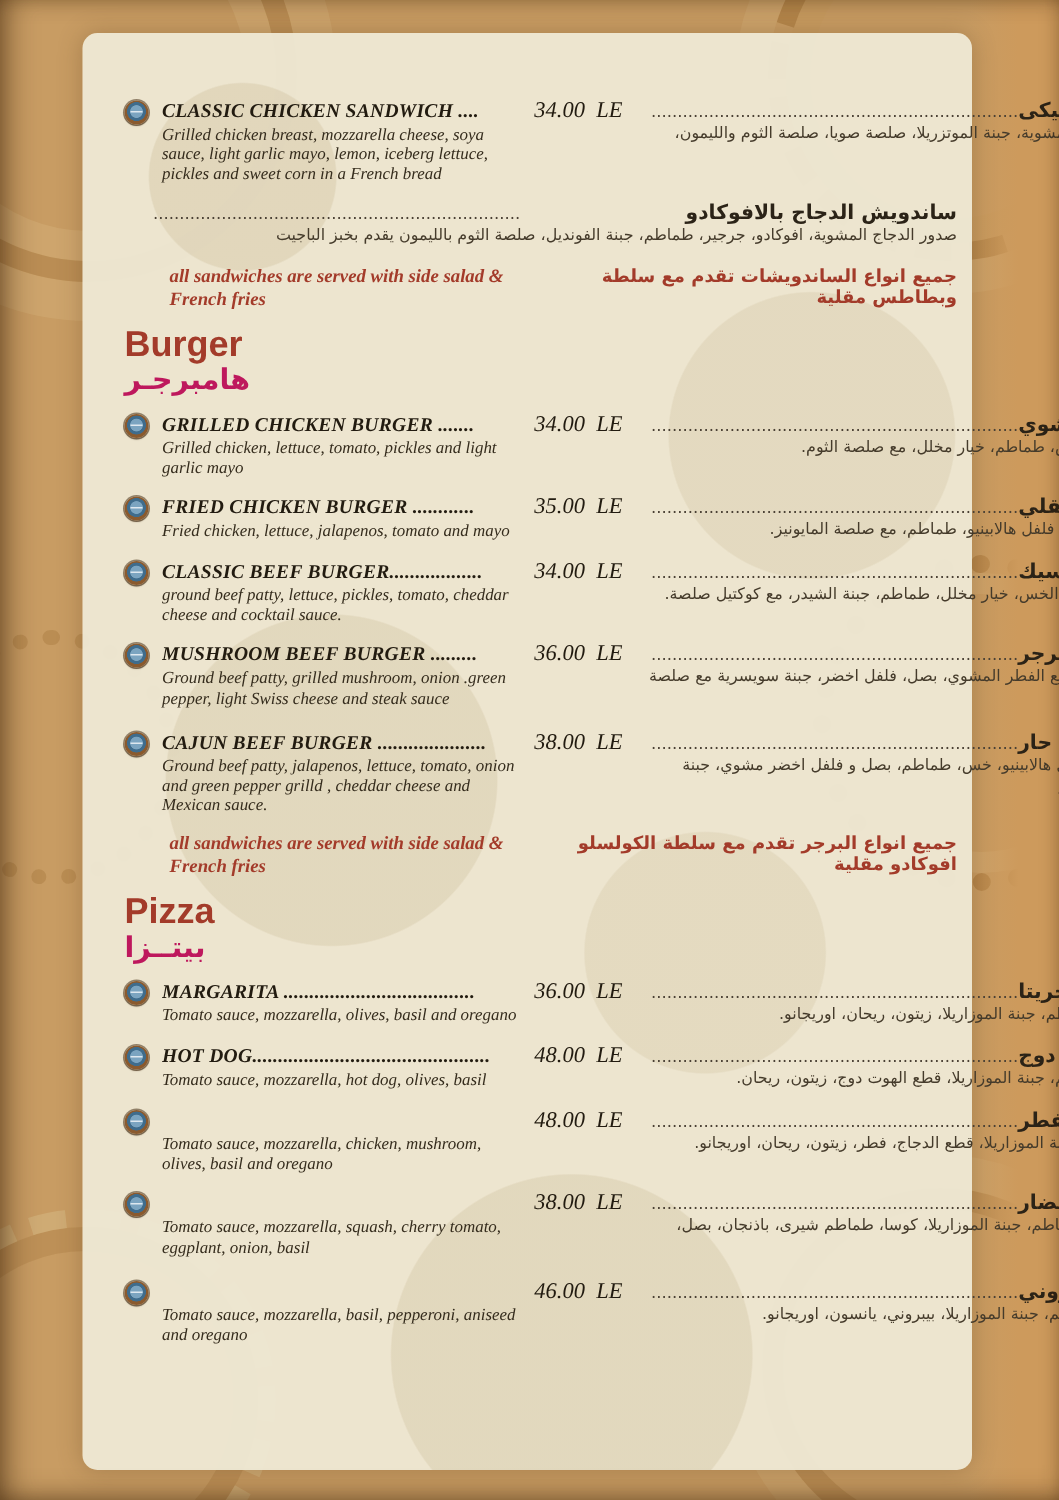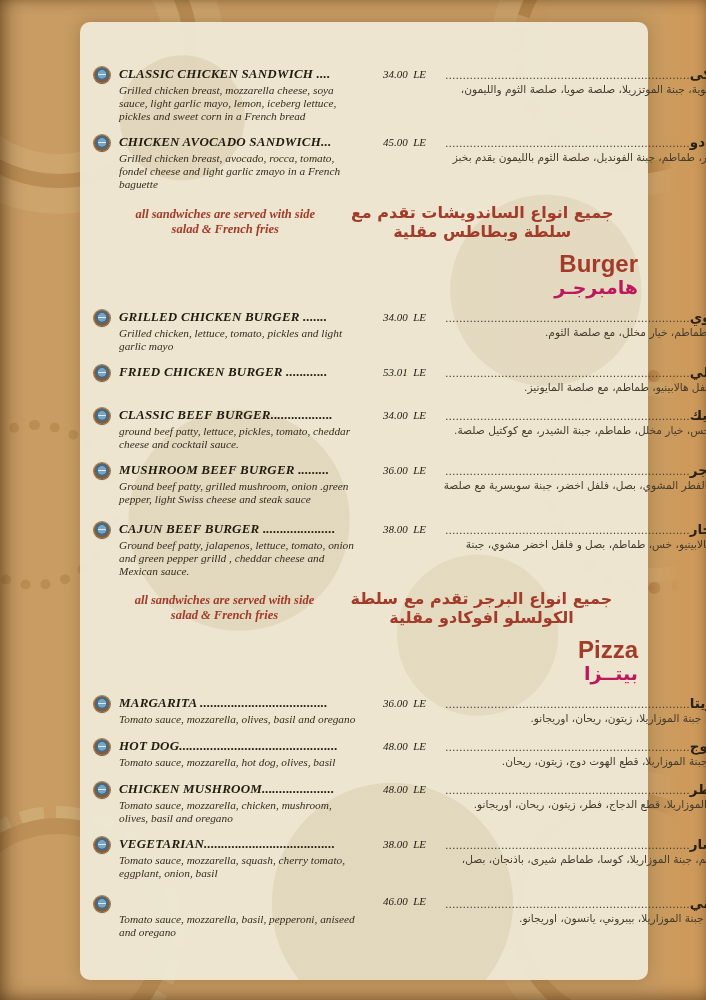--- a/index.html
+++ b/index.html
@@ -37,36 +37,35 @@
   .right-strip{
     position:absolute;right:0;top:0;width:60px;height:100%;z-index:2;pointer-events:none;
     background:linear-gradient(90deg, rgba(201,150,88,0), #cd9a5c 55%);
   }
   
   .panel{
     position:absolute;left:55px;top:22px;right:58px;bottom:20px;z-index:3;
     background:rgba(237,231,211,.97);
     border-radius:10px;
     box-sizing:border-box;
-    padding:44px 10px 14px 14px;
+    padding:44px 10px 14px 28px;
     box-shadow:0 0 16px rgba(90,60,25,.30);
-    margin-left:25px;
   }
   .panel::before{
     content:"";position:absolute;inset:0;border-radius:10px;pointer-events:none;
     background-image:
       radial-gradient(circle at 18% 10%, rgba(167,143,92,.16) 0 62px, transparent 63px),
       radial-gradient(circle at 82% 28%, rgba(167,143,92,.13) 0 95px, transparent 96px),
       radial-gradient(circle at 28% 52%, rgba(167,143,92,.15) 0 110px, transparent 111px),
       radial-gradient(circle at 70% 64%, rgba(167,143,92,.12) 0 80px, transparent 81px),
       radial-gradient(circle at 55% 92%, rgba(167,143,92,.15) 0 120px, transparent 121px);
   }
   .sections{position:relative;z-index:4;}
   
-  .sec-header{text-align:right;margin:6px 0 10px;}
+  .sec-header{text-align:left;margin:6px 0 10px;}
   .sec-header .hdr-en{
     font-family:"Liberation Sans", sans-serif;font-weight:bold;
     font-size:24px;line-height:1.05;color:#a33b2a;
   }
   .sec-header .hdr-ar{
     font-family:"DejaVu Sans", sans-serif;font-weight:bold;
     font-size:19px;line-height:1.2;color:#be185d;direction:rtl;
   }
   
   .item{display:flex;margin-bottom:11px;}
@@ -81,46 +80,46 @@
   }
   .badge::after{
     content:"";position:absolute;left:4px;top:7px;width:8px;height:1px;
     background:rgba(255,255,255,.75);
   }
   .en-name{
     font-weight:bold;font-style:italic;font-size:13px;letter-spacing:.2px;
     color:#221b10;white-space:nowrap;overflow:hidden;
   }
   .price{
-    margin-left:auto;padding-left:6px;font-style:italic;font-size:11px;
+    margin-left:auto;padding-left:6px;font-style:italic;font-size:15px;
     color:#221b10;white-space:nowrap;
   }
   .en-desc{
     font-style:italic;font-size:11.3px;line-height:1.16;color:#352c1d;
     margin:1px 0 0 25px;max-width:242px;
   }
   .ar-col{
     flex:1;direction:rtl;text-align:right;
     font-family:"DejaVu Sans", sans-serif;
     padding-left:16px;
   }
   .ar-t{display:flex;align-items:baseline;}
   .ar-name{font-weight:bold;font-size:13.5px;color:#2b2317;white-space:nowrap;}
   .ar-dots{
     flex:1;overflow:hidden;white-space:nowrap;font-size:11px;color:#4a4034;
     direction:ltr;text-align:left;padding-left:3px;
   }
   .ar-desc{font-size:10.6px;line-height:1.5;color:#453b2b;}
   
-  .note{display:flex;justify-content:space-between;align-items:baseline;margin:1px 0 10px;text-align:center;}
+  .note{display:flex;justify-content:space-between;align-items:baseline;margin:1px 0 10px;}
   .note-en{
     font-weight:bold;font-style:italic;font-size:12.5px;color:#a33b2a;margin-left:30px;
   }
   .note-ar{
-    font-family:"DejaVu Sans", sans-serif;font-weight:bold;font-size:16px;
+    font-family:"DejaVu Sans", sans-serif;font-weight:bold;font-size:12px;
     color:#a33b2a;direction:rtl;
   }
 </style>
 </head>
 <body>
 
 <div class="right-strip"></div>
 <div class="orn orn-tl"></div>
 <div class="orn orn-tr"></div>
 <div class="orn orn-rm"></div>
@@ -142,28 +141,20 @@
     <div class="ar-col">
       <div class="ar-t">
         <span class="ar-name">ساندويش الدجاج الكلاسيكى</span>
         <span class="ar-dots">......................................................................</span>
       </div>
       <div class="ar-desc">خبز الباجيت بداخله صدور الدجاج المشوية، جبنة الموتزريلا، صلصة صويا، صلصة الثوم والليمون، خس، خيار مخلل، ذرة حلوة.</div>
     </div>
   </div>
 
   <div class="item">
-    <div class="en-col">
-      <div class="t-line">
-        <span class="badge"></span>
-        <span class="en-name">CHICKEN AVOCADO SANDWICH...</span>
-        <span class="price"><span>45.00</span>&nbsp;&nbsp;<span>LE</span></span>
-      </div>
-      <div class="en-desc">Grilled chicken breast, avocado, rocca, tomato, fondel cheese and light garlic zmayo in a French baguette</div>
-    </div>
     <div class="ar-col">
       <div class="ar-t">
         <span class="ar-name">ساندويش الدجاج بالافوكادو</span>
         <span class="ar-dots">......................................................................</span>
       </div>
       <div class="ar-desc">صدور الدجاج المشوية، افوكادو، جرجير، طماطم، جبنة الفونديل، صلصة الثوم بالليمون يقدم بخبز الباجيت</div>
     </div>
   </div>
 
   <div class="note">
@@ -192,22 +183,23 @@
       </div>
       <div class="ar-desc">الدجاج المشوي مع الخس، طماطم، خيار مخلل، مع صلصة الثوم.</div>
     </div>
   </div>
 
   <div class="item">
     <div class="en-col">
       <div class="t-line">
         <span class="badge"></span>
         <span class="en-name">FRIED CHICKEN BURGER ............</span>
-        <span class="price"><span>53.01</span>&nbsp;&nbsp;<span>LE</span></span>
-      </div>
+        <span class="price"><span>35.00</span>&nbsp;&nbsp;<span>LE</span></span>
+      </div>
+      <div class="en-desc">Fried chicken, lettuce, jalapenos, tomato and mayo</div>
     </div>
     <div class="ar-col">
       <div class="ar-t">
         <span class="ar-name">برجر الدجاج المقلي</span>
         <span class="ar-dots">......................................................................</span>
       </div>
       <div class="ar-desc">الدجاج المقلي مع خس، فلفل هالابينيو، طماطم، مع صلصة المايونيز.</div>
     </div>
   </div>
 
@@ -308,39 +300,37 @@
         <span class="ar-dots">......................................................................</span>
       </div>
       <div class="ar-desc">صلصة الطماطم، جبنة الموزاريلا، قطع الهوت دوج، زيتون، ريحان.</div>
     </div>
   </div>
 
   <div class="item">
     <div class="en-col">
       <div class="t-line">
         <span class="badge"></span>
-        <span class="en-name">CHICKEN MUSHROOM.....................</span>
         <span class="price"><span>48.00</span>&nbsp;&nbsp;<span>LE</span></span>
       </div>
       <div class="en-desc">Tomato sauce, mozzarella, chicken, mushroom, olives, basil and oregano</div>
     </div>
     <div class="ar-col">
       <div class="ar-t">
         <span class="ar-name">بيتزا دجاج بالفطر</span>
         <span class="ar-dots">......................................................................</span>
       </div>
       <div class="ar-desc">صلصة الطماطم، جبنة الموزاريلا، قطع الدجاج، فطر، زيتون، ريحان، اوريجانو.</div>
     </div>
   </div>
 
   <div class="item">
     <div class="en-col">
       <div class="t-line">
         <span class="badge"></span>
-        <span class="en-name">VEGETARIAN......................................</span>
         <span class="price"><span>38.00</span>&nbsp;&nbsp;<span>LE</span></span>
       </div>
       <div class="en-desc">Tomato sauce, mozzarella, squash, cherry tomato, eggplant, onion, basil</div>
     </div>
     <div class="ar-col">
       <div class="ar-t">
         <span class="ar-name">بيتزا الخضار</span>
         <span class="ar-dots">......................................................................</span>
       </div>
       <div class="ar-desc">صلصة الطماطم، جبنة الموزاريلا، كوسا، طماطم شيرى، باذنجان، بصل، ريحان.</div>

